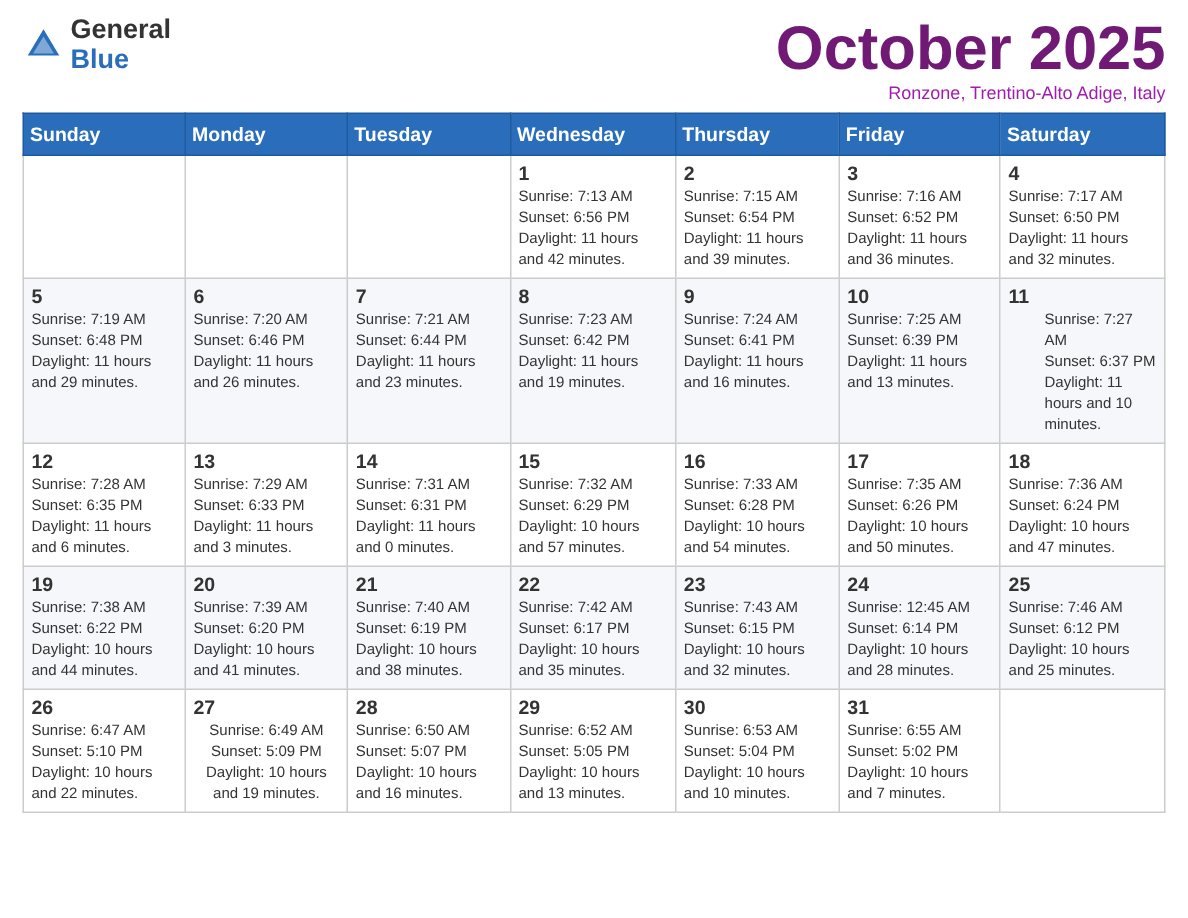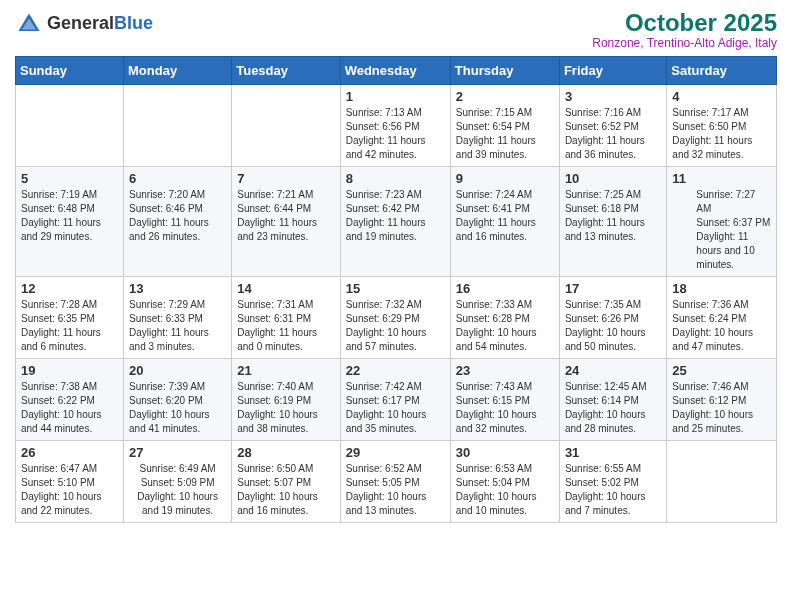--- a/index.html
+++ b/index.html
@@ -19,44 +19,44 @@
       justify-content: space-between;
       margin-bottom: 6px;
     }
     .logo {
       display: flex;
       align-items: center;
       gap: 4px;
     }
     .logo-text {
       display: flex;
-      flex-direction: row;
+      flex-direction: column;
       line-height: 1.1;
     }
     .logo-general {
       font-size: 18px;
       font-weight: bold;
       color: #333;
     }
     .logo-blue {
       font-size: 18px;
       font-weight: bold;
       color: #2a6ebb;
     }
     .logo-icon {
       width: 28px;
       height: 28px;
     }
     .title-block {
       text-align: right;
     }
     .month-title {
-      font-size: 24px;
-      font-weight: bold;
-      color: #0f766e;
+      font-size: 41px;
+      font-weight: bold;
+      color: #701a75;
       line-height: 1.1;
     }
     .location-title {
       font-size: 12px;
       color: #a21caf;
     }
     .calendar {
       width: 100%;
       border-collapse: collapse;
       border: 1px solid #ccc;
@@ -190,21 +190,21 @@
           </td>
           <td>
             <span class="day-number">9</span>
             <div class="day-info" style="white-space: pre-line;">Sunrise: 7:24 AM
 Sunset: 6:41 PM
 Daylight: 11 hours and 16 minutes.</div>
           </td>
           <td>
             <span class="day-number">10</span>
             <div class="day-info" style="white-space: pre-line;">Sunrise: 7:25 AM
-Sunset: 6:18 PM
+Sunset: 6:39 PM
 Daylight: 11 hours and 13 minutes.</div>
           </td>
           <td>
             <span class="day-number">11</span>
             <div class="day-info" style="white-space: pre-line; margin-left: 24px;">Sunrise: 7:27 AM
 Sunset: 6:37 PM
 Daylight: 11 hours and 10 minutes.</div>
           </td>
         </tr>
         <tr class="row-odd">

